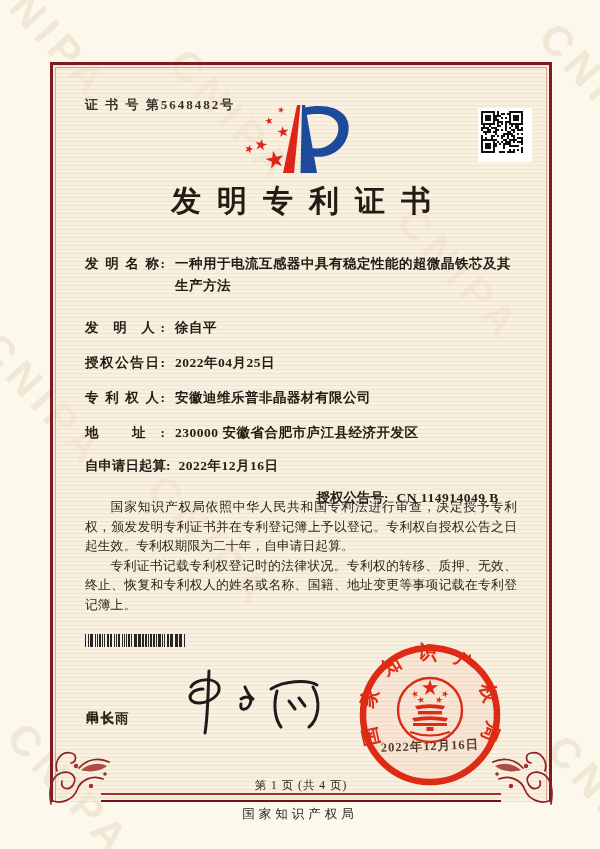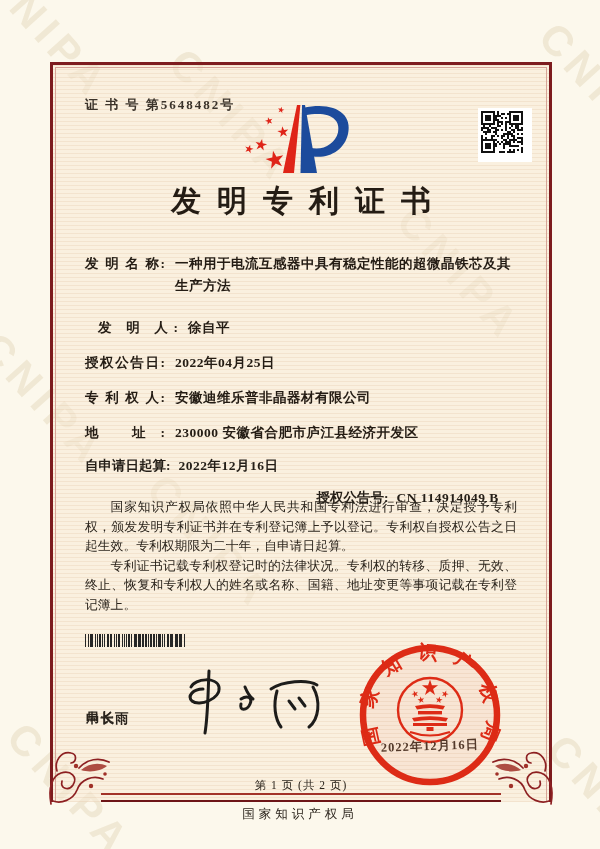--- a/index.html
+++ b/index.html
@@ -40,21 +40,21 @@
   .cert-no{position:absolute;left:32px;top:31px;font-size:13px;letter-spacing:2px;color:#3b332a;font-weight:600;}
   .logo{position:absolute;left:188px;top:36px;width:118px;height:78px;}
   .qr{position:absolute;left:425px;top:43px;width:48px;height:48px;background:#fff;padding:3px;}
   .title{position:absolute;left:0;right:0;top:116px;text-align:center;
     font-size:30px;font-weight:600;letter-spacing:16px;padding-left:16px;color:#241c14;}
   
   .fields{position:absolute;left:32px;right:34px;top:188px;font-size:13.5px;}
   .frow{display:flex;line-height:22px;}
   .frow .lbl{width:80px;flex:0 0 80px;text-align:justify;text-align-last:justify;font-weight:600;color:#241c14;}
   .frow .val{margin-left:10px;font-weight:600;color:#241c14;letter-spacing:0.5px;}
-  .frow.gap-lg{margin-top:20px;margin-left:13px;}
+  .frow.gap-lg{margin-top:20px;}
   .frow.gap{margin-top:13px;}
   .grant{display:flex;margin-top:11px;line-height:22px;font-size:13.5px;}
   .grant .cell{display:flex;}
   .grant .cell.right{margin-left:38px;margin-top:32px;}
   .grant .lbl{font-weight:600;}
   .grant .val{margin-left:8px;font-weight:600;letter-spacing:0.5px;}
   
   .body-text{position:absolute;left:32px;right:32px;top:433px;
     font-size:12.8px;line-height:19.5px;text-align:justify;color:#2b241c;}
   .body-text p{margin:0;text-indent:2em;}
@@ -506,21 +506,21 @@
         <rect x="63" y="69" width="24" height="3.4"></rect>
         <path d="M57,76 Q75,72.5 93,76 L91,79.5 Q75,76.5 59,79.5 Z"></path>
         <rect x="58" y="81" width="34" height="3"></rect>
         <rect x="71.5" y="85" width="7" height="4"></rect>
         <path d="M55,90 Q75,97 95,90" fill="none" stroke="#dd2b16" stroke-width="2.2"></path>
       </g>
     </svg>
     <div class="seal-date">2022年12月16日</div>
   </div>
 
-  <div class="page-info">第 1 页 (共 2 页)</div>
+  <div class="page-info">第 1 页 (共 4 页)</div>
 
   <svg class="ornament left" viewBox="0 0 72 62">
     <g fill="none" stroke="#8d2022" stroke-width="1.7" stroke-linecap="round">
       <path d="M6,58 C3,42 7,30 16,27 C26,24 33,31 28,39 C24,45 15,43 17,35"></path>
       <path d="M8,55 C16,58 28,54 32,44 C36,33 48,29 58,33"></path>
       <path d="M12,25 C9,15 16,5 26,7 C32,8 32,16 26,17"></path>
       <path d="M34,22 C42,13 54,11 64,16"></path>
     </g>
     <g fill="#a03028">
       <circle cx="31" cy="20" r="2.2"></circle>

